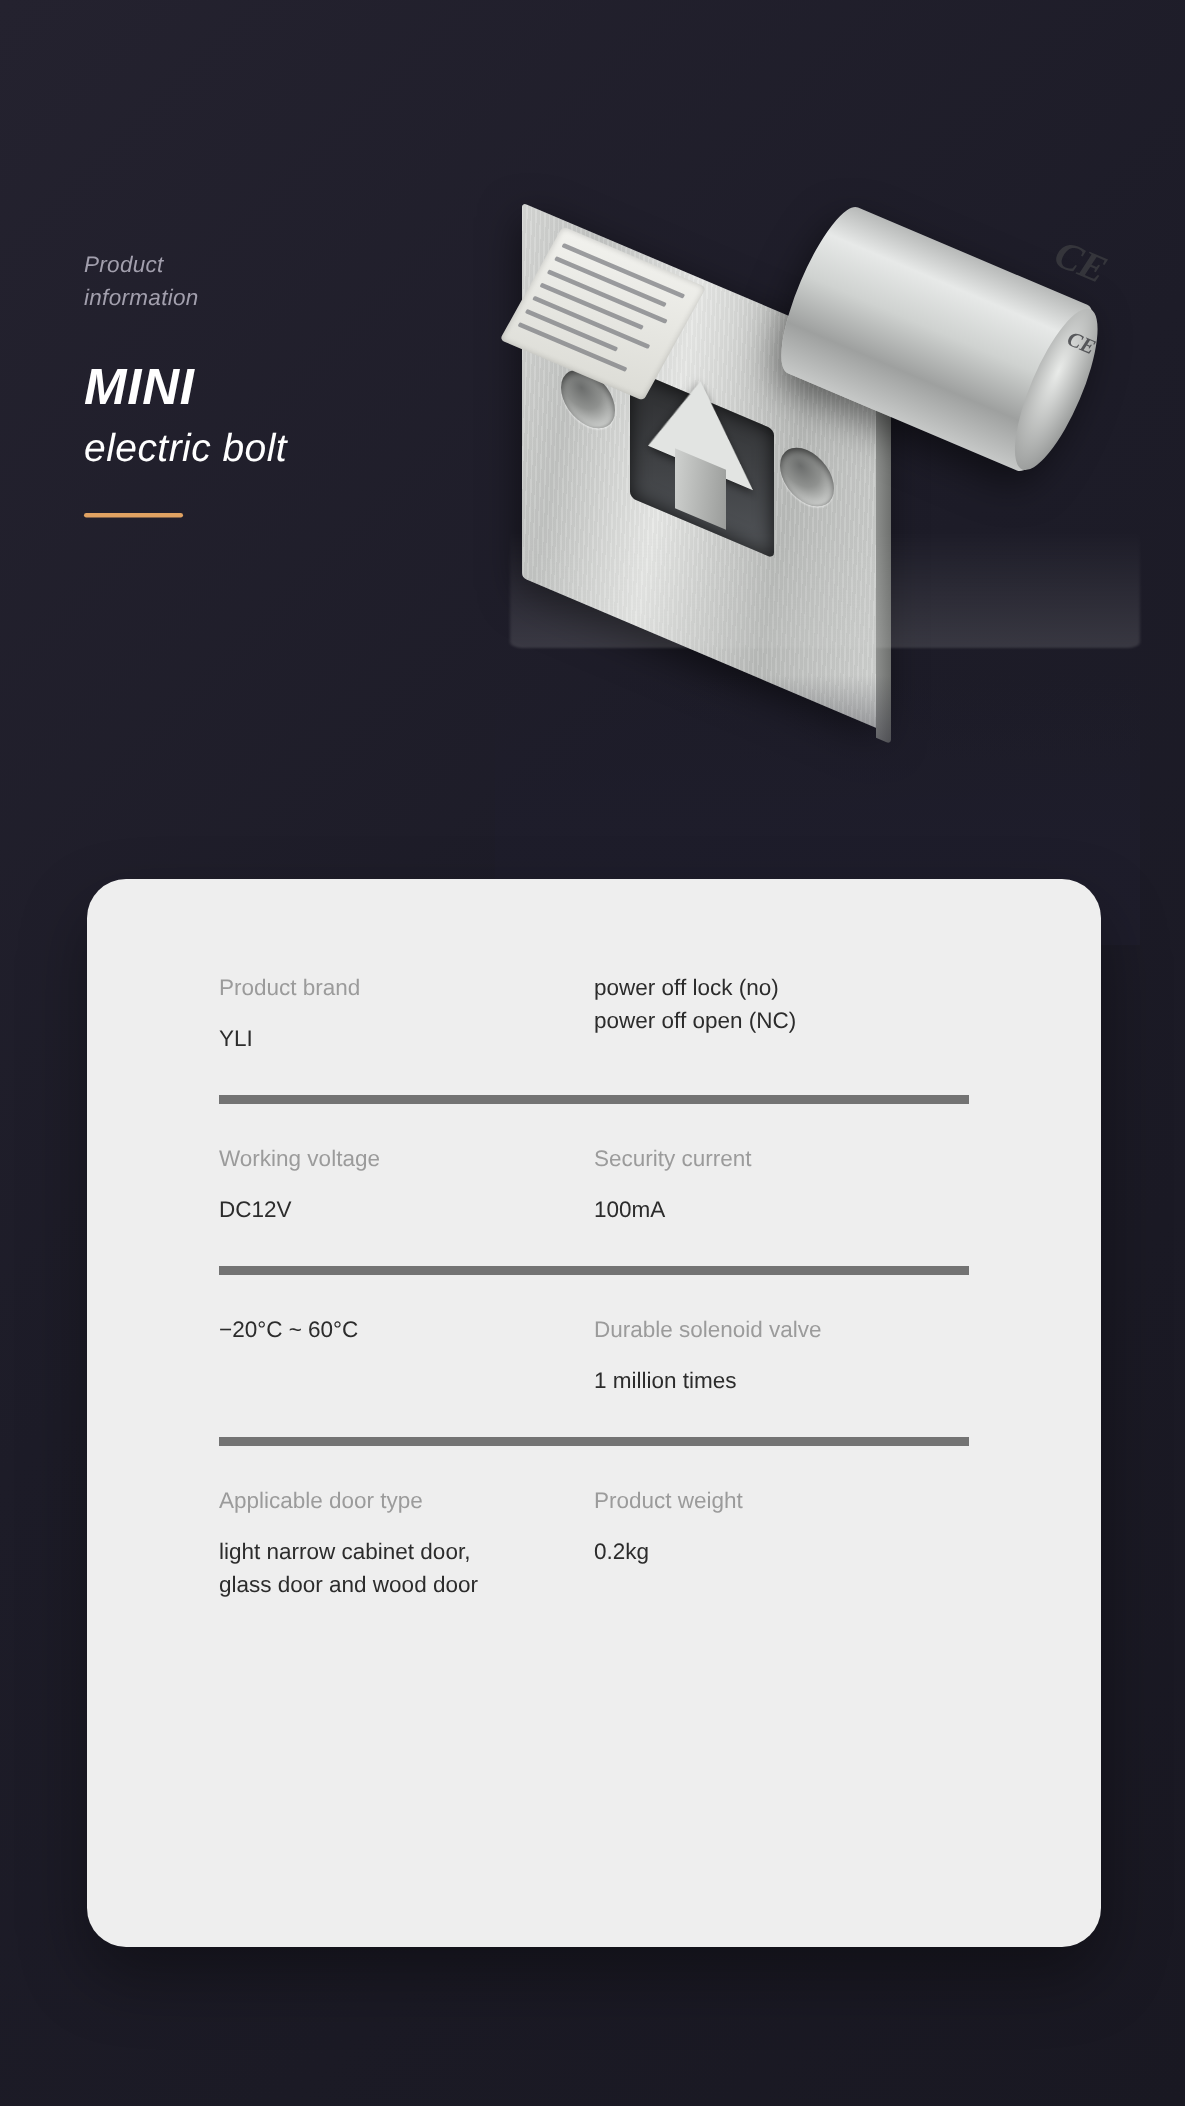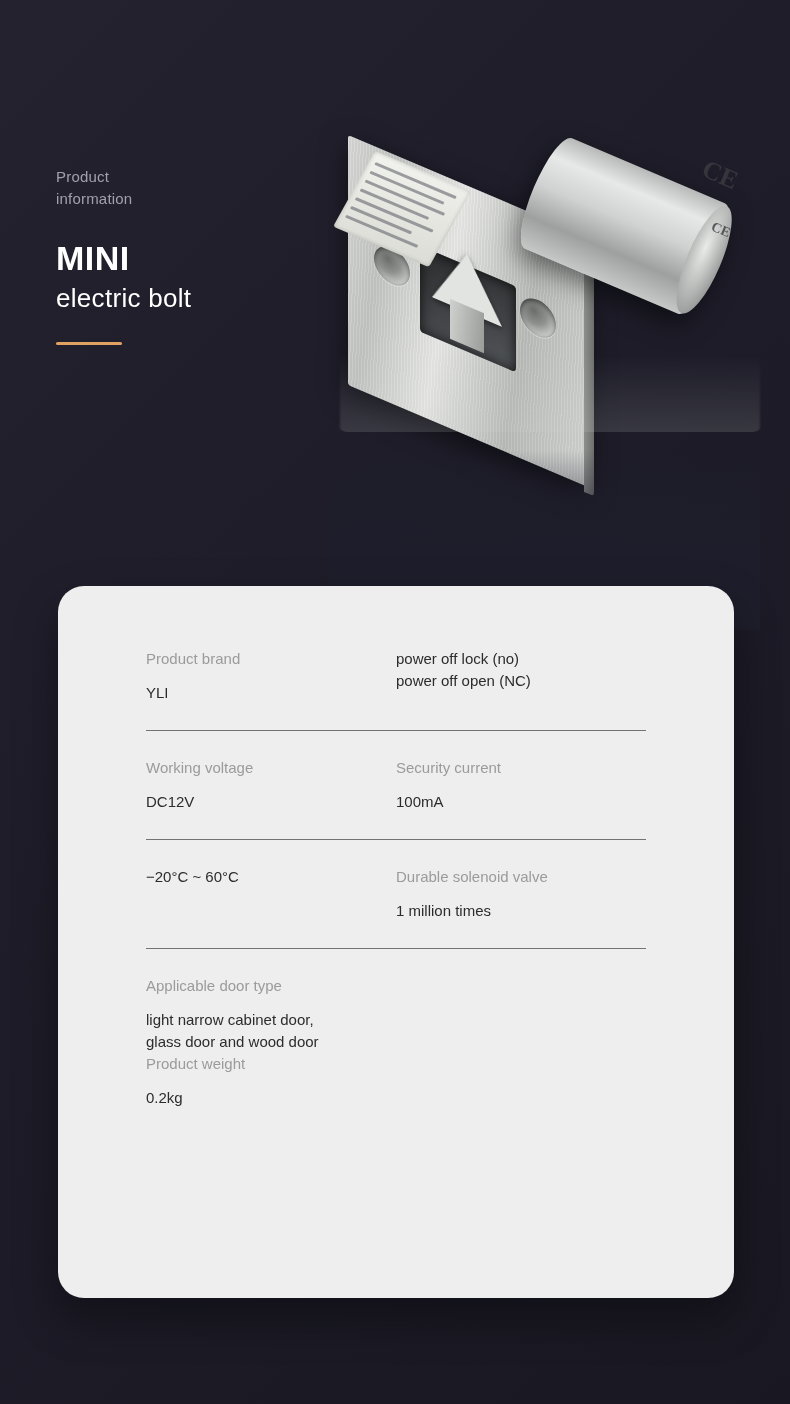--- a/index.html
+++ b/index.html
@@ -15,20 +15,21 @@
     font-family: "Liberation Sans", sans-serif;
     background: linear-gradient(135deg, #24222f 0%, #1d1c28 45%, #191822 100%);
   }
 
   
   .hero {
     position: absolute;
     left: 0; top: 0;
     width: 632px;
     height: 560px;
+    font-style: italic;
   }
   .hero-text {
     position: absolute;
     left: 56px;
     top: 166px;
     width: 300px;
   }
   .eyebrow {
     color: #b9b6c4;
     font-size: 15px;
@@ -248,28 +249,27 @@
   }
   .spec-inner {
     position: absolute;
     left: 88px;
     top: 62px;
     width: 500px;
   }
   .spec-row {
     display: flex;
     padding: 0 0 26px 0;
-    border-bottom: 1px solid #737373;
+    border-bottom: 6px solid #737373;
     margin-bottom: 26px;
   }
   .spec-row.last {
     border-bottom: none;
     margin-bottom: 0;
     padding-bottom: 0;
-    flex-direction: column;
   }
   .spec-col {
     width: 50%;
     box-sizing: border-box;
     padding-right: 14px;
   }
   .spec-label {
     color: #9b9b9b;
     font-size: 15px;
     line-height: 22px;

